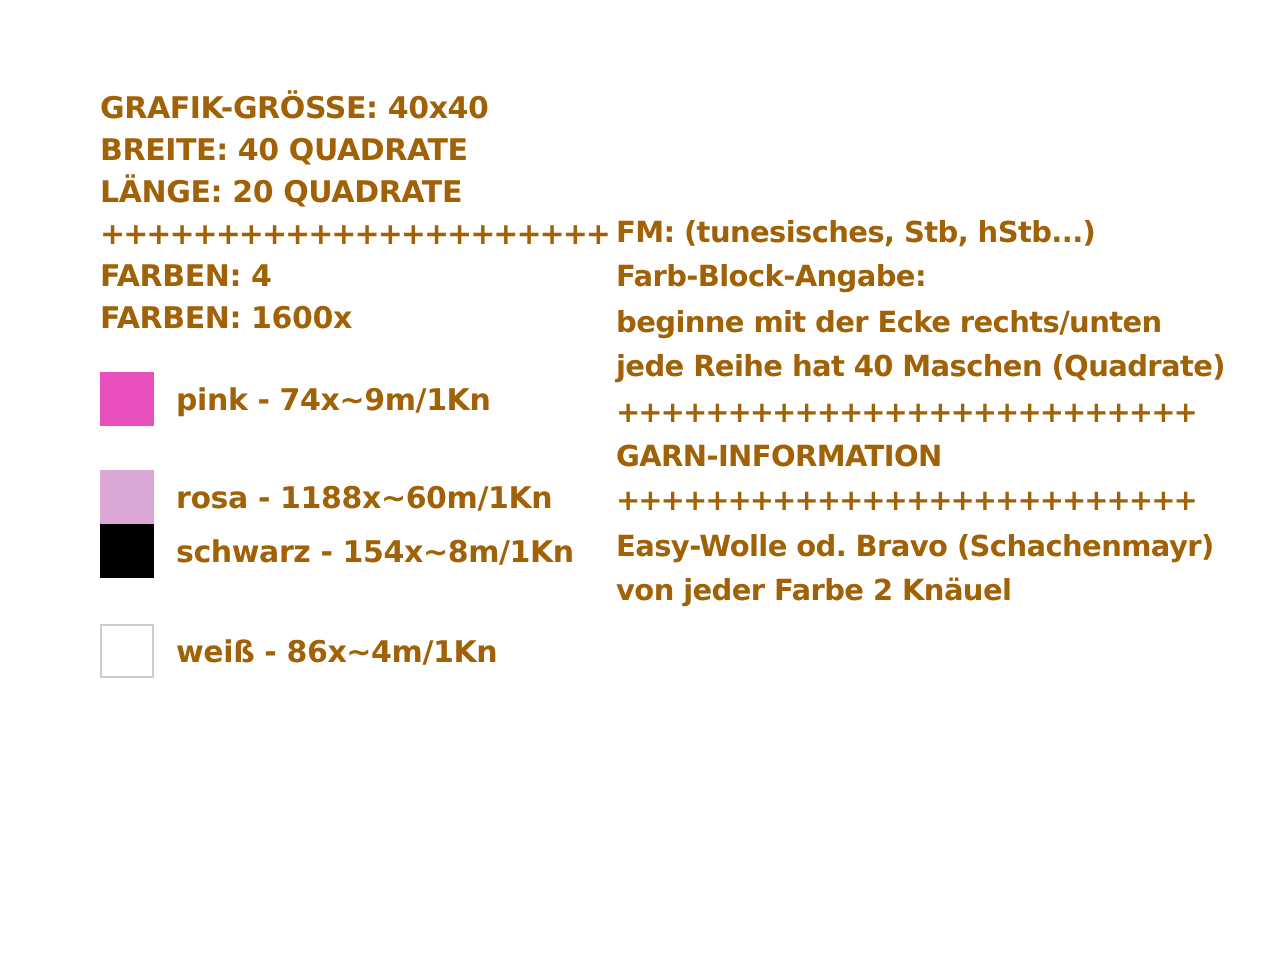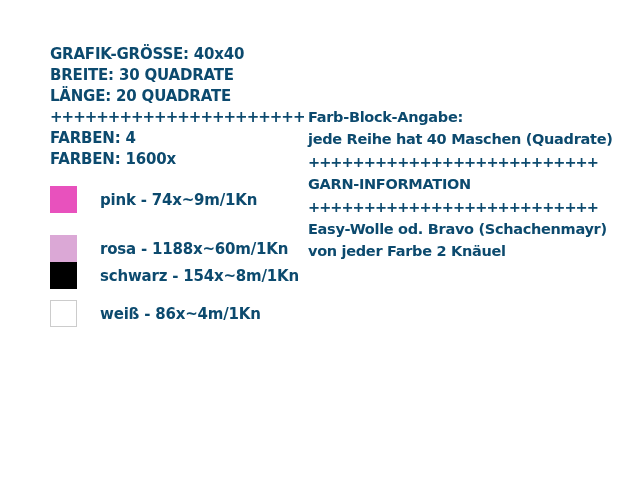--- a/index.html
+++ b/index.html
@@ -7,21 +7,21 @@
     padding: 0;
   }
   .canvas {
     position: relative;
     width: 640px;
     height: 480px;
     background: #ffffff;
     overflow: hidden;
     font-family: "DejaVu Sans", "Liberation Sans", sans-serif;
     font-weight: bold;
-    color: #0c4a6e;
+    color: #a16207;
   }
   .left-info {
     position: absolute;
     left: 50px;
     top: 44px;
     font-size: 15px;
     line-height: 21px;
     letter-spacing: -0.2px;
     white-space: nowrap;
   }
@@ -36,48 +36,47 @@
   }
   .plus-line {
     letter-spacing: -1px;
   }
   .legend-row {
     position: absolute;
     left: 50px;
     height: 27px;
     display: flex;
     align-items: center;
-    gap: 12px;
   }
   .legend-row .swatch {
     width: 27px;
     height: 27px;
     border: 1px solid transparent;
     box-sizing: border-box;
     flex: 0 0 auto;
   }
   .legend-row .legend-label {
     margin-left: 11px;
     font-size: 15px;
     letter-spacing: -0.2px;
     white-space: nowrap;
   }
   .row-0 { top: 186px; }
   .row-1 { top: 224px; margin-top: 11px; }
   .row-2 { top: 262px; text-align: right; }
-  .row-3 { top: 300px; justify-content: flex-end; }
+  .row-3 { top: 312px; justify-content: flex-end; }
 </style>
 </head>
 <body>
 
 <div class="canvas">
 
   <div class="left-info">
     <div>GRAFIK-GRÖSSE: 40x40</div>
-    <div>BREITE: 30 QUADRATE</div>
+    <div>BREITE: 40 QUADRATE</div>
     <div>LÄNGE: 20 QUADRATE</div>
     <div class="plus-line">++++++++++++++++++++++</div>
     <div>FARBEN: 4</div>
     <div>FARBEN: 1600x</div>
   </div>
 
   <div class="legend-row row-0">
     <div class="swatch" style="background-color: rgb(232, 81, 189); border-color: rgb(232, 81, 189);"></div>
     <div class="legend-label">pink - 74x~9m/1Kn</div>
   </div>
@@ -91,21 +90,23 @@
     <div class="swatch" style="background-color: rgb(0, 0, 0); border-color: rgb(0, 0, 0);"></div>
     <div class="legend-label">schwarz - 154x~8m/1Kn</div>
   </div>
 
   <div class="legend-row row-3">
     <div class="swatch" style="background-color: rgb(255, 255, 255); border-color: rgb(204, 204, 204);"></div>
     <div class="legend-label">weiß - 86x~4m/1Kn</div>
   </div>
 
   <div class="right-info">
+    <div>FM: (tunesisches, Stb, hStb...)</div>
     <div>Farb-Block-Angabe:</div>
+    <div>beginne mit der Ecke rechts/unten</div>
     <div>jede Reihe hat 40 Maschen (Quadrate)</div>
     <div class="plus-line">++++++++++++++++++++++++++</div>
     <div>GARN-INFORMATION</div>
     <div class="plus-line">++++++++++++++++++++++++++</div>
     <div>Easy-Wolle od. Bravo (Schachenmayr)</div>
     <div>von jeder Farbe 2 Knäuel</div>
   </div>
 
 </div>
 

